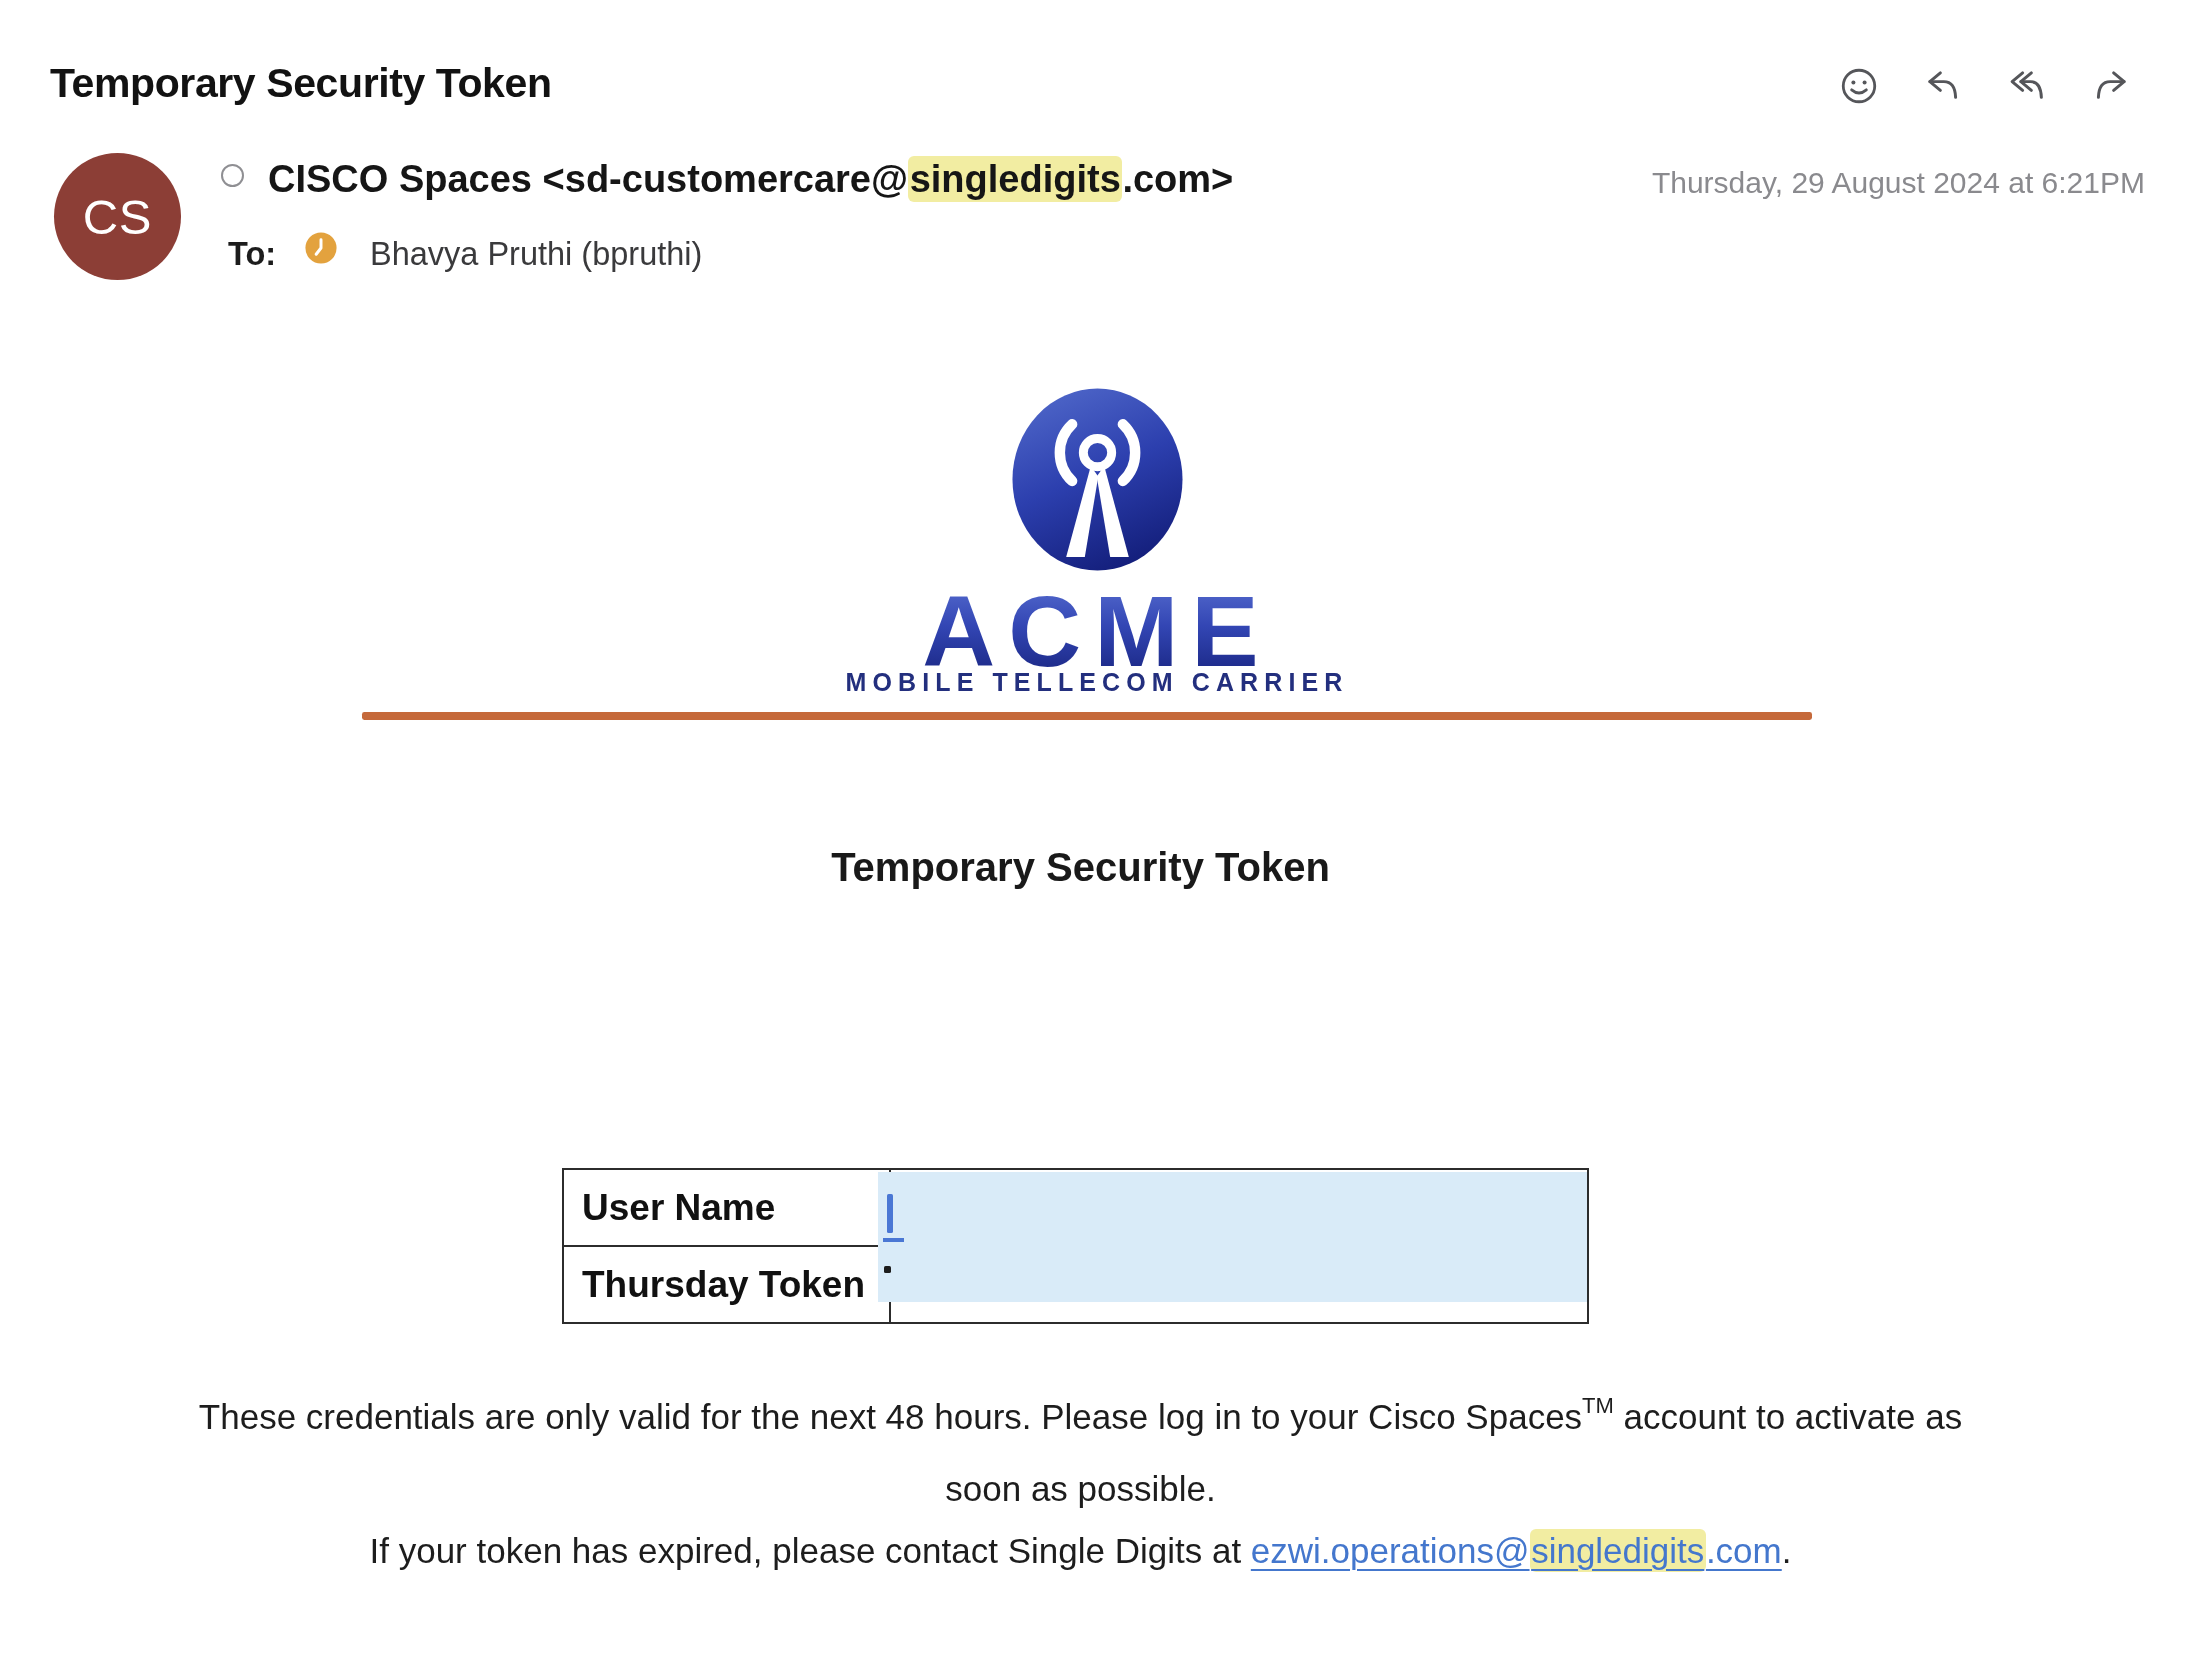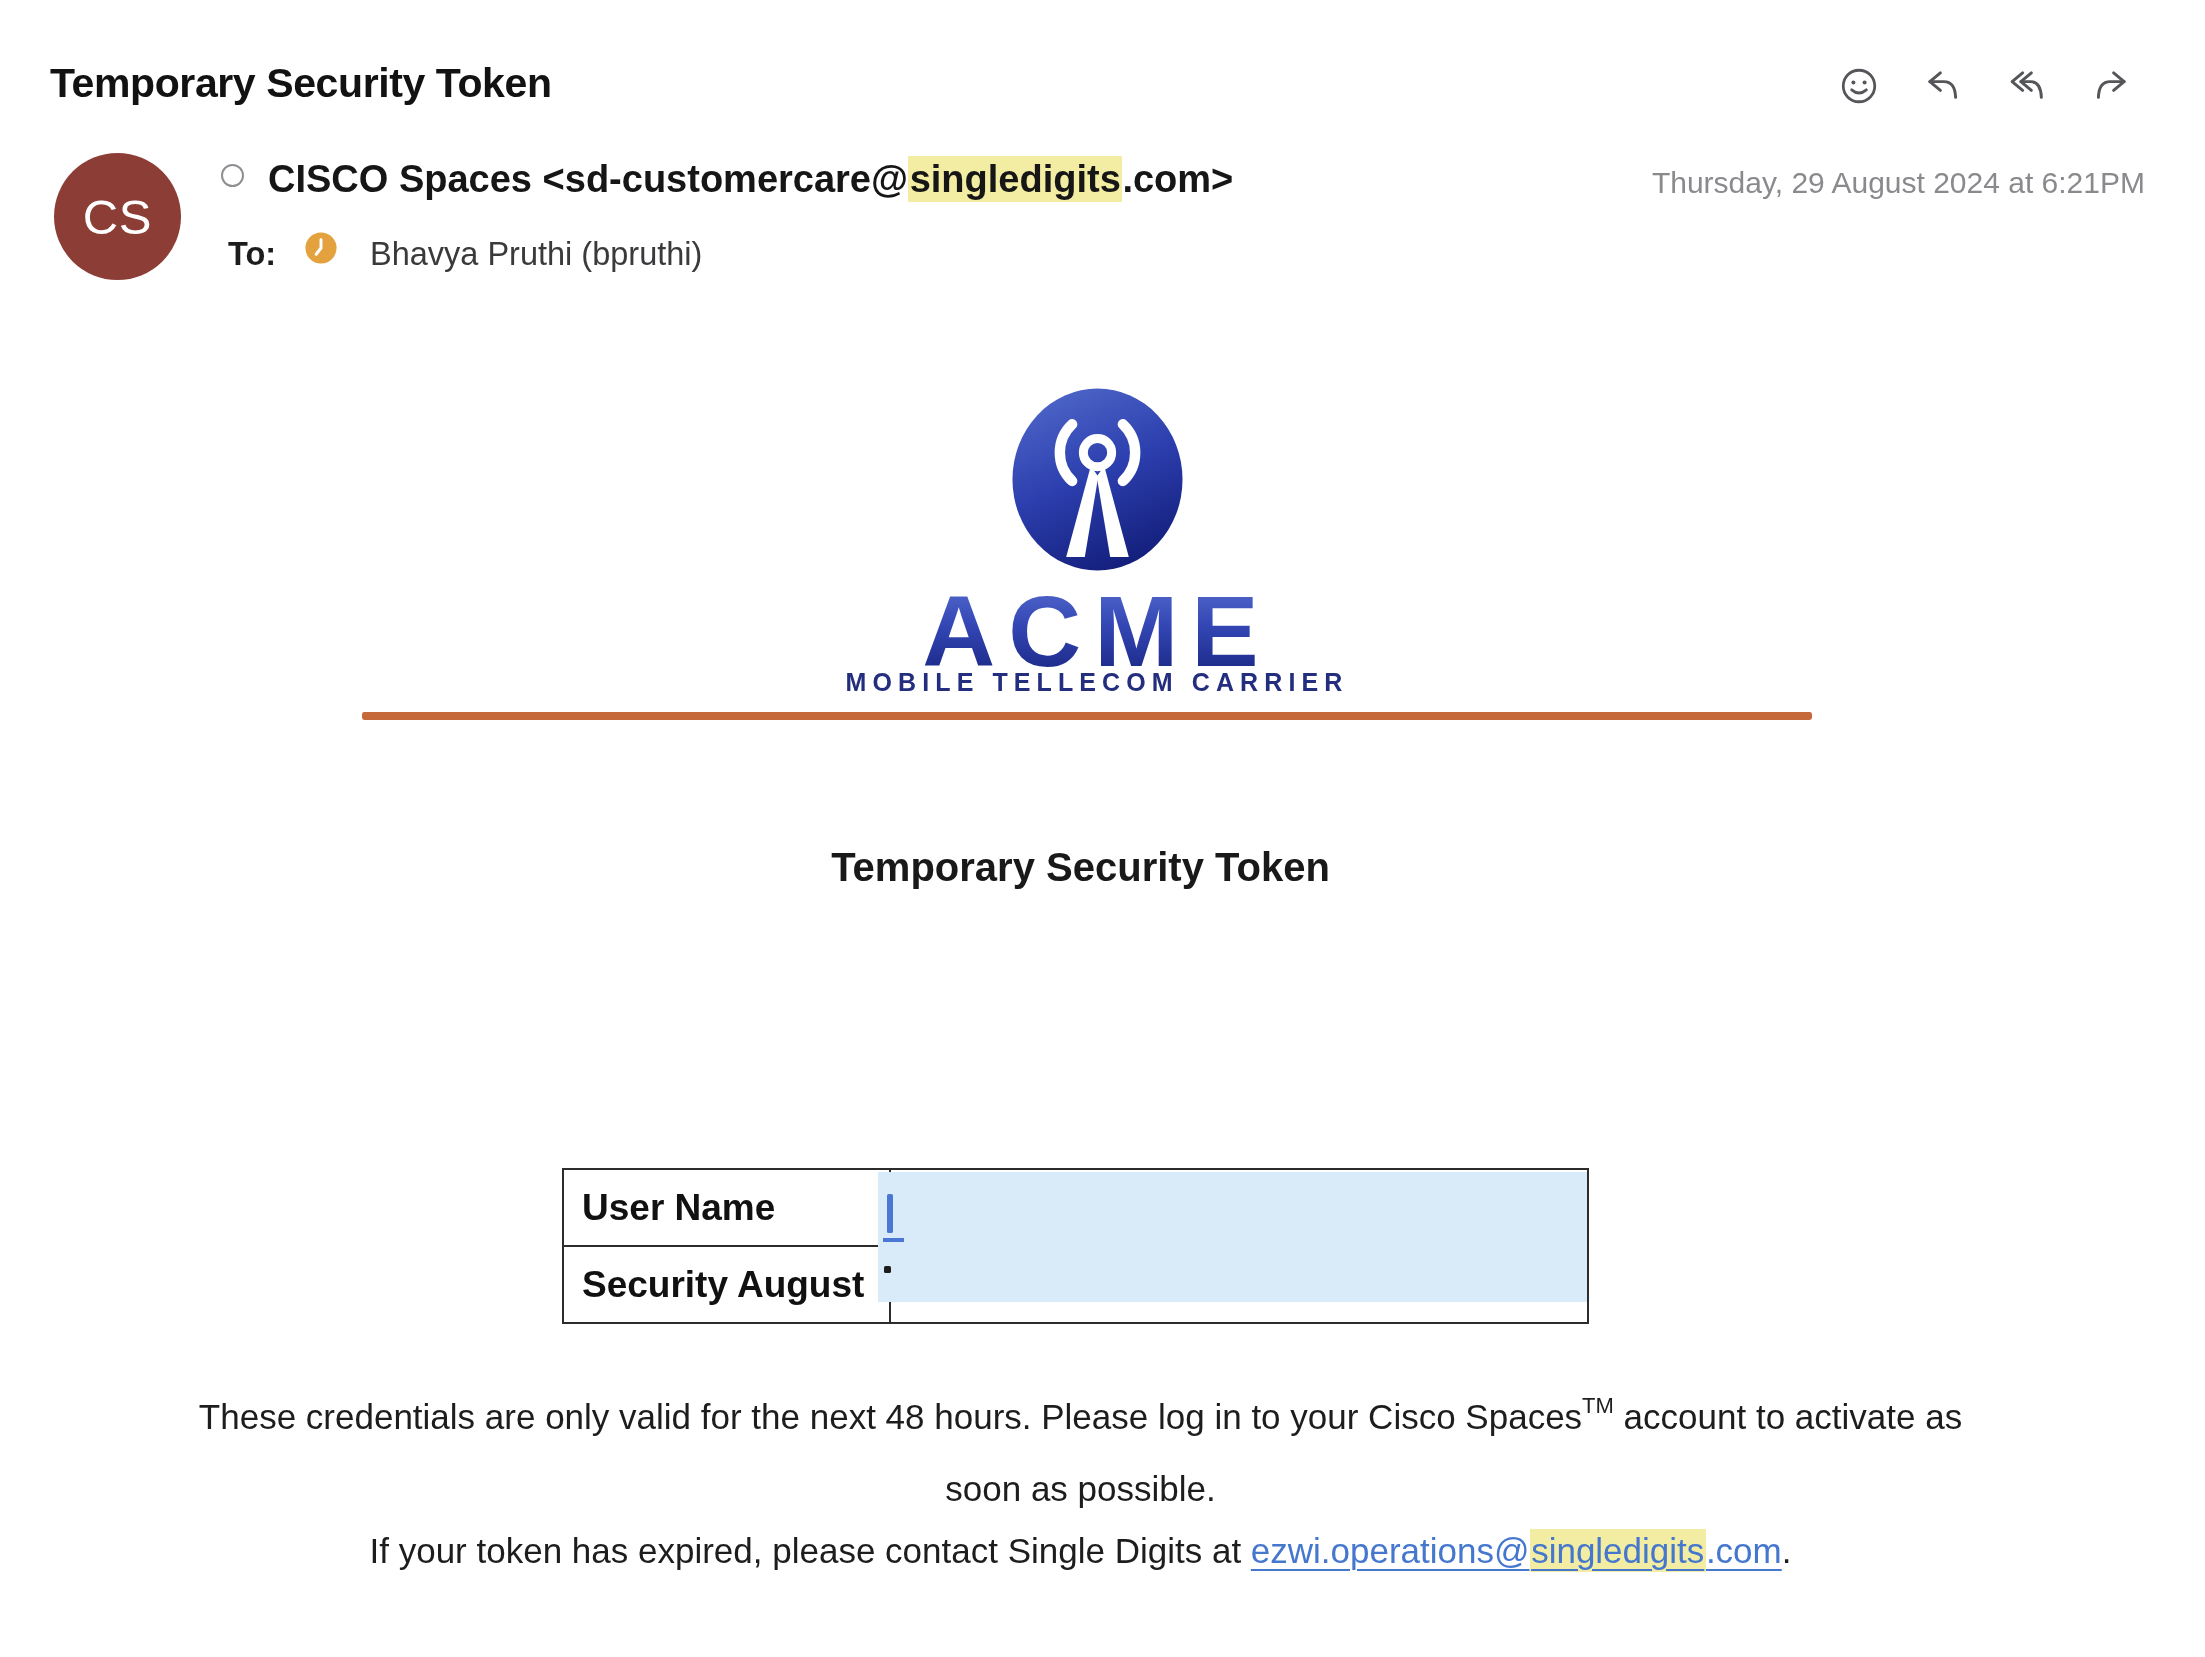--- a/index.html
+++ b/index.html
@@ -22,21 +22,21 @@
     font-weight:400; letter-spacing:0.8px;
   }
   .unread-dot{
     position:absolute; left:221px; top:164px; width:23px; height:23px;
     border:2.4px solid #8f8f93; border-radius:50%; background:#fff; box-sizing:border-box;
   }
   .sender-line{
     position:absolute; left:268px; top:158px; font-size:38px; font-weight:700;
     color:#161616; white-space:nowrap;
   }
-  .hl{background:var(--highlight-yellow,#f2eda2); padding:2.4px 1.6px; border-radius:0;}
+  .hl{background:var(--highlight-yellow,#f2eda2); padding:2.4px 1.6px; border-radius:6px;}
   #date{
     position:absolute; right:60px; top:166px; font-size:30px; color:#8a8a8e;
     white-space:nowrap;
   }
   #to-label{position:absolute; left:228px; top:236px; font-size:32.5px; font-weight:700; color:#1c1c1c;}
   .clock-badge{position:absolute; left:304px; top:231px; width:34px; height:34px;}
   .clock-badge svg{width:34px; height:34px; display:block;}
   #recipient{position:absolute; left:351px; top:236px; font-size:32.5px; color:#3a3a3c;margin-left:19px;}
 
   
@@ -162,21 +162,21 @@
   <div id="divider"></div>
 
   <div id="body-title" class="center-wide">Temporary Security Token</div>
 
   <div class="cred-table">
     <div class="cred-row first">
       <div class="cred-label">User Name</div>
       <div class="cred-value"></div>
     </div>
     <div class="cred-row">
-      <div class="cred-label">Security August</div>
+      <div class="cred-label">Thursday Token</div>
       <div class="cred-value"></div>
     </div>
     <div class="redaction"></div>
     <div class="hint-bar"></div>
     <div class="hint-underline"></div>
     <div class="hint-dot"></div>
   </div>
 
   <div id="para1" class="center-wide">
     <span>These credentials are only valid for the next 48 hours. Please log in to your Cisco Spaces</span><sup>TM</sup><span> account to activate as</span><br>

